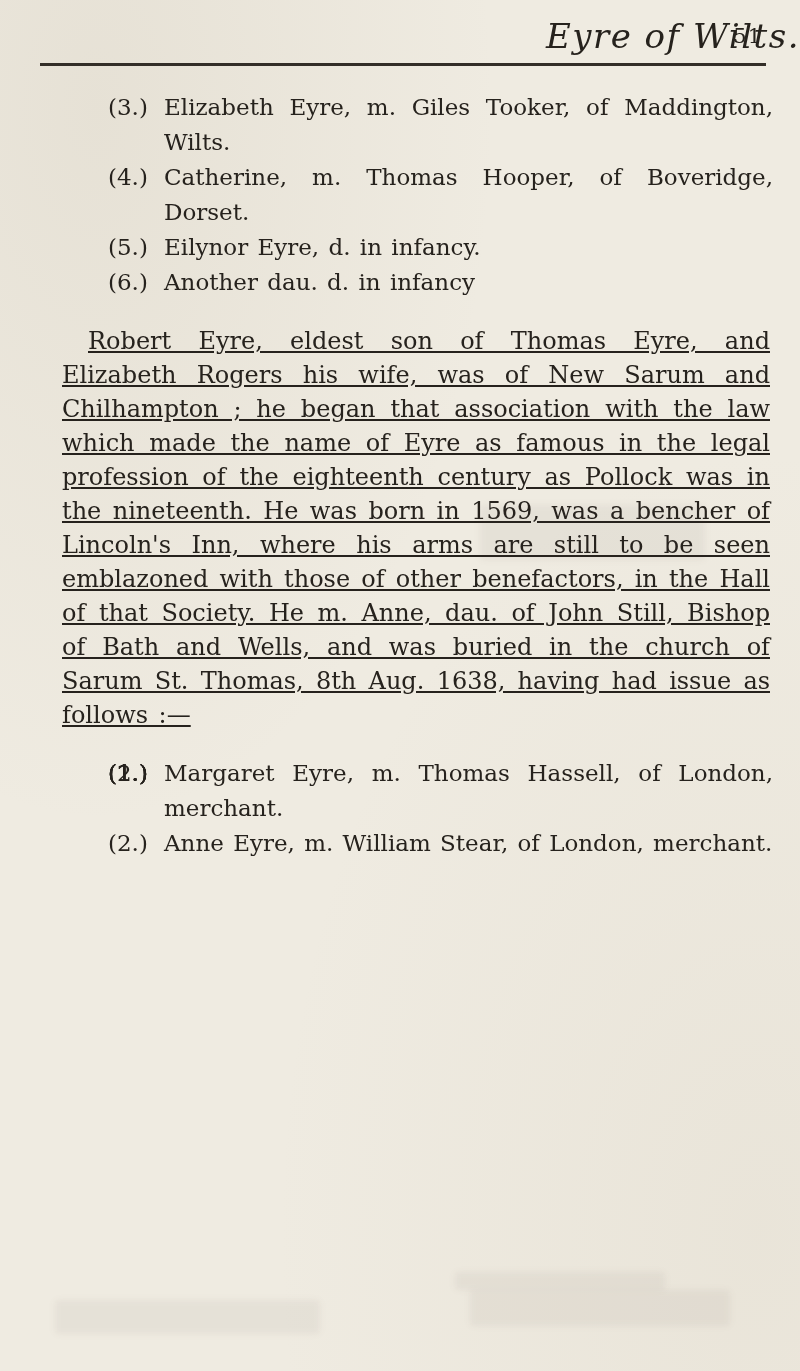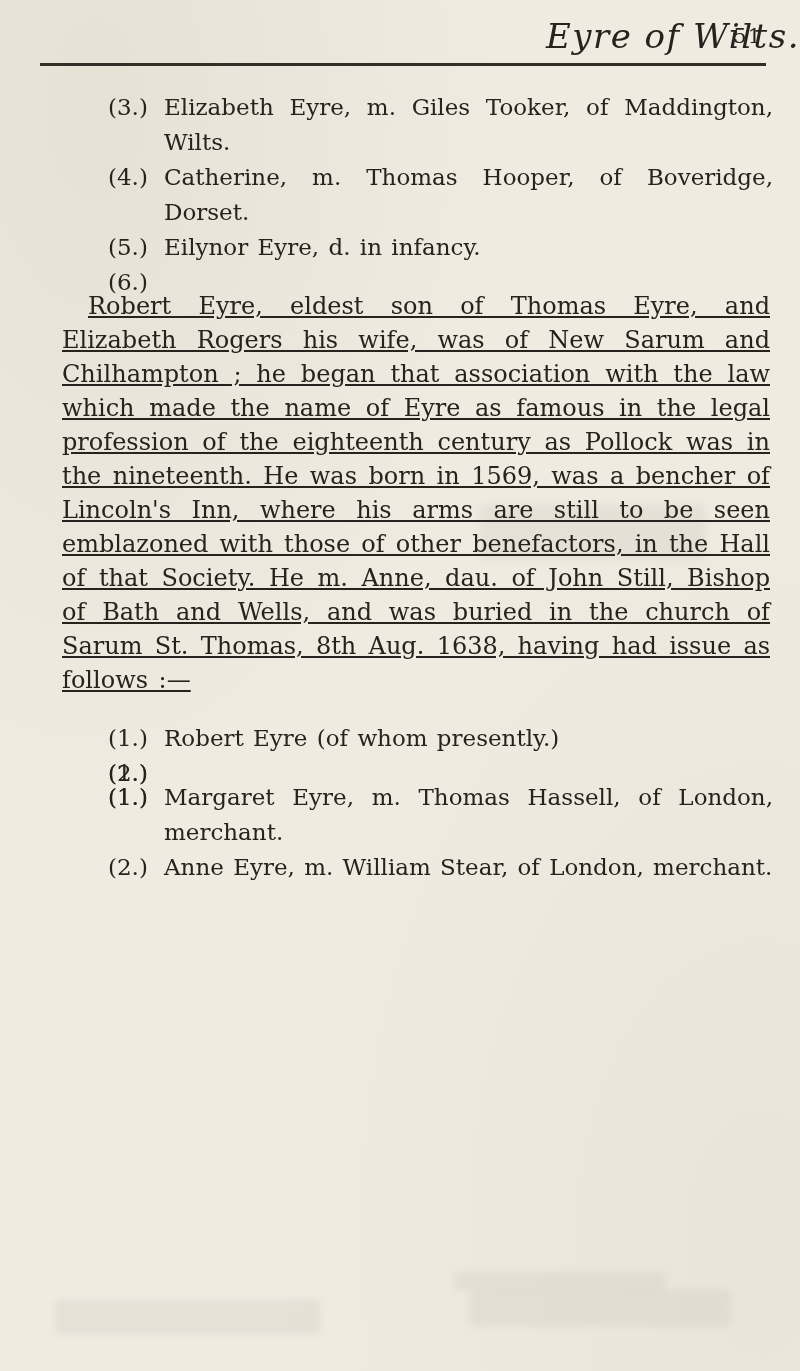--- a/index.html
+++ b/index.html
@@ -106,29 +106,29 @@
     <div class="list-item">
       <span class="item-number">(4.)</span>
       <span class="item-text">Catherine, m. Thomas Hooper, of Boveridge, Dorset.</span>
     </div>
     <div class="list-item">
       <span class="item-number">(5.)</span>
       <span class="item-text">Eilynor Eyre, d. in infancy.</span>
     </div>
     <div class="list-item">
       <span class="item-number">(6.)</span>
+      <span class="item-text">Another dau. d. in infancy</span>
     </div>
   </div>
 
   <p class="para">Robert Eyre, eldest son of Thomas Eyre, and Elizabeth Rogers his wife, was of New Sarum and Chilhampton ; he began that association with the law which made the name of Eyre as famous in the legal profession of the eighteenth century as Pollock was in the nineteenth.  He was born in 1569, was a bencher of Lincoln's Inn, where his arms are still to be seen emblazoned with those of other benefactors, in the Hall of that Society.  He m. Anne, dau. of John Still, Bishop of Bath and Wells, and was buried in the church of Sarum St. Thomas, 8th Aug. 1638, having had issue as follows :—</p>
 
   <div class="issue-list">
     <div class="list-item">
       <span class="item-number">(1.)</span>
-      <span class="item-text">Robert Eyre (of whom presently.)</span>
     </div>
     <div class="list-item">
       <span class="item-number">(1.)</span>
     </div>
     <div class="list-item">
       <span class="item-number">(2.)</span>
     </div>
   </div>
 
 

